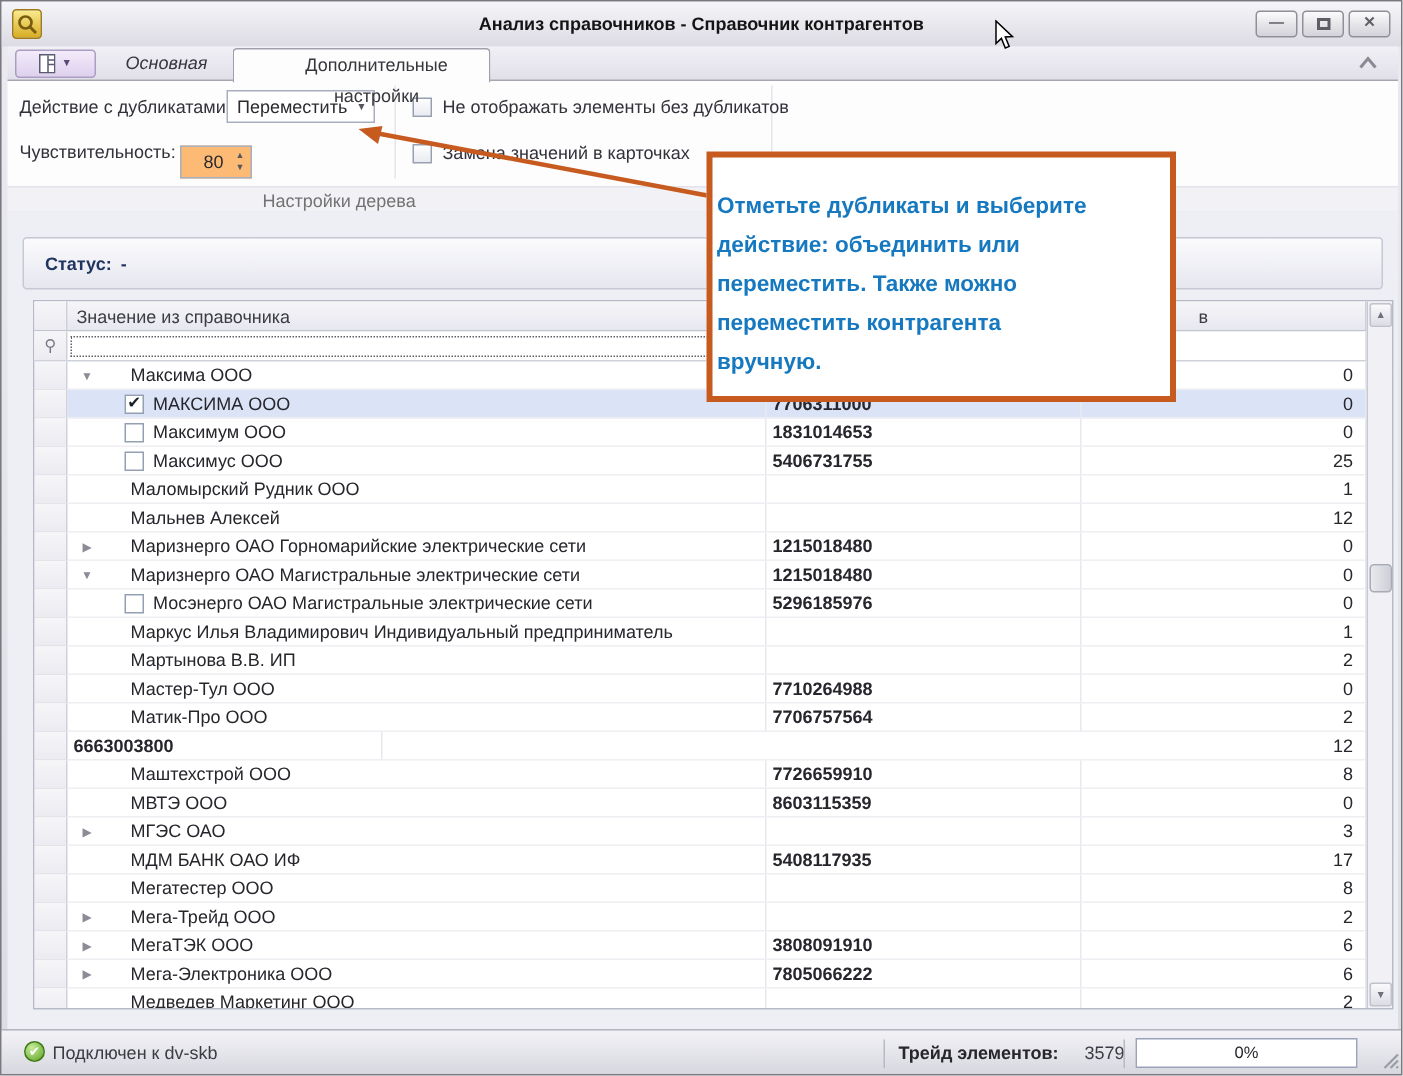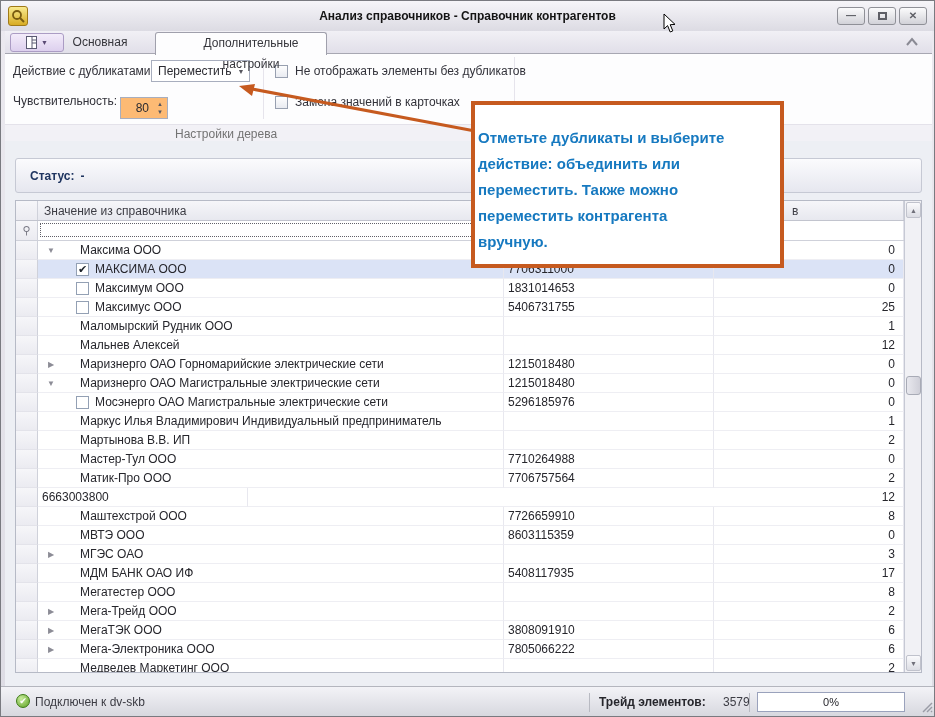--- a/index.html
+++ b/index.html
@@ -19,21 +19,21 @@
   .btn-min{left:836px;} .btn-max{left:867px;} .btn-close{left:898px;}
   .max-glyph{display:inline-block;width:9px;height:8px;border:2px solid #5e5f66;box-sizing:border-box;margin-top:4px;}
   
   .tabrow{position:absolute;left:4px;top:30px;width:927px;height:23px;
     background:linear-gradient(#f1f0f5,#e1dfe9);border-bottom:1px solid #a7a7b2;box-sizing:border-box;}
   .view-btn{position:absolute;left:5px;top:2px;width:54px;height:19px;border:1px solid #ab9cc4;
     border-radius:3px;background:linear-gradient(#f3ecfa,#ddd0ee);box-sizing:border-box;
     display:flex;align-items:center;justify-content:center;gap:4px;}
   .view-btn .arrow{font-size:7px;color:#5a4a74;}
   .tab{position:absolute;top:0;height:23px;line-height:23px;text-align:center;color:#36363c;}
-  .tab-inactive{left:51px;width:88px;}
+  .tab-inactive{left:62px;width:88px;font-style:italic;}
   .tab-active{left:150px;top:1px;width:172px;height:23px;background:#fdfdfe;
     border:1px solid #a0a0ac;border-bottom:none;border-radius:3px 3px 0 0;z-index:3;box-sizing:border-box;line-height:21px;padding-left:20px;}
   .collapse-btn{position:absolute;right:12px;top:5px;width:16px;height:12px;}
   
   .settings{position:absolute;left:4px;top:53px;width:927px;height:70px;background:#fdfdfe;}
   .set-label{position:absolute;color:#32323a;}
   .lbl-action{left:8px;top:10px;}
   .lbl-sens{left:8px;top:40px;}
   .combo{position:absolute;left:146px;top:6px;width:99px;height:22px;border:1px solid #a8aebe;
     background:#fff;box-sizing:border-box;display:flex;align-items:center;}
@@ -54,21 +54,21 @@
   .caption-strip span{position:absolute;left:170px;width:220px;text-align:left;
     top:2px;font-size:12px;color:#737373;}
   
   .content{position:absolute;left:4px;top:140px;width:927px;height:545px;background:#edeff4;}
   .status-panel{position:absolute;left:10px;top:17px;width:907px;height:35px;border:1px solid #c6c9d4;
     border-radius:3px;background:linear-gradient(#fbfbfd,#e6e7ef);box-sizing:border-box;
     display:flex;align-items:center;padding-left:14px;gap:6px;}
   .status-panel .lbl{font-weight:bold;color:#1f3560;}
   .status-panel .val{font-weight:bold;color:#1f3560;}
   
-  .grid{position:absolute;left:10px;top:59px;width:907px;height:473px;background:#fff;
+  .grid{position:absolute;left:17px;top:59px;width:907px;height:473px;background:#fff;
     border:1px solid #b6bac6;box-sizing:border-box;}
   .g-head{position:absolute;left:0;top:0;width:888px;height:20px;display:flex;
     background:linear-gradient(#f6f6f9,#e7e8ef);border-bottom:1px solid #c2c4ce;box-sizing:border-box;}
   .g-filter{position:absolute;left:0;top:20px;width:888px;height:20px;display:flex;
     background:#fff;border-bottom:1px solid #cfd1da;box-sizing:border-box;}
   .hcell{box-sizing:border-box;border-right:1px solid #cfd1da;color:#3c3c44;
     display:flex;align-items:center;}
   .ind{width:22px;flex:0 0 22px;background:linear-gradient(#f6f6f9,#ebebf1);
     border-right:1px solid #cfd1da;box-sizing:border-box;display:flex;align-items:center;justify-content:center;}
   .h1{width:466px;flex:0 0 466px;padding-left:6px;}
@@ -79,21 +79,21 @@
     font-family:"Liberation Sans",sans-serif;font-size:11px;padding:0 3px;background:#fff;outline:none;}
   .filter-rest{box-sizing:border-box;border-right:1px solid #e2e2ea;}
   .f2{width:210px;flex:0 0 210px;} .f3{flex:1;}
   .filter-ico{font-size:11px;color:#7a7a86;transform:rotate(0deg);}
   #grid-rows{position:absolute;left:0;top:40px;width:888px;height:431px;overflow:hidden;}
   .grid-row{height:19px;display:flex;box-sizing:border-box;}
   .grid-row .ind{border-bottom:1px solid #e3e3ea;}
   .cell{box-sizing:border-box;border-right:1px solid #e8e8ef;border-bottom:1px solid #eeeef3;
     display:flex;align-items:center;white-space:nowrap;overflow:hidden;color:#26262c;}
   .c1{width:466px;flex:0 0 466px;}
-  .c2{width:210px;flex:0 0 210px;padding-left:4px;}
+  .c2{width:210px;flex:0 0 210px;padding-left:4px;font-weight:bold;}
   .c3{flex:1;justify-content:flex-end;padding-right:8px;}
   .grid-row.selected .cell{background:#dbe3f6;}
   .expander{width:26px;flex:0 0 26px;text-align:center;font-size:8px;color:#8c8c96;}
   .row-checkbox{width:13px;height:13px;flex:0 0 13px;margin-left:12px;border:1px solid #93a0b4;
     background:#fff;box-sizing:border-box;text-align:center;line-height:11px;font-size:11px;color:#1a2028;}
   .row-name{margin-left:6px;}
   .grid-row.lvl0 .row-name{margin-left:16px;}
   
   .vscroll{position:absolute;right:0;top:0;width:17px;height:471px;background:#f1f1f5;
     border-left:1px solid #c6c9d4;box-sizing:border-box;}

